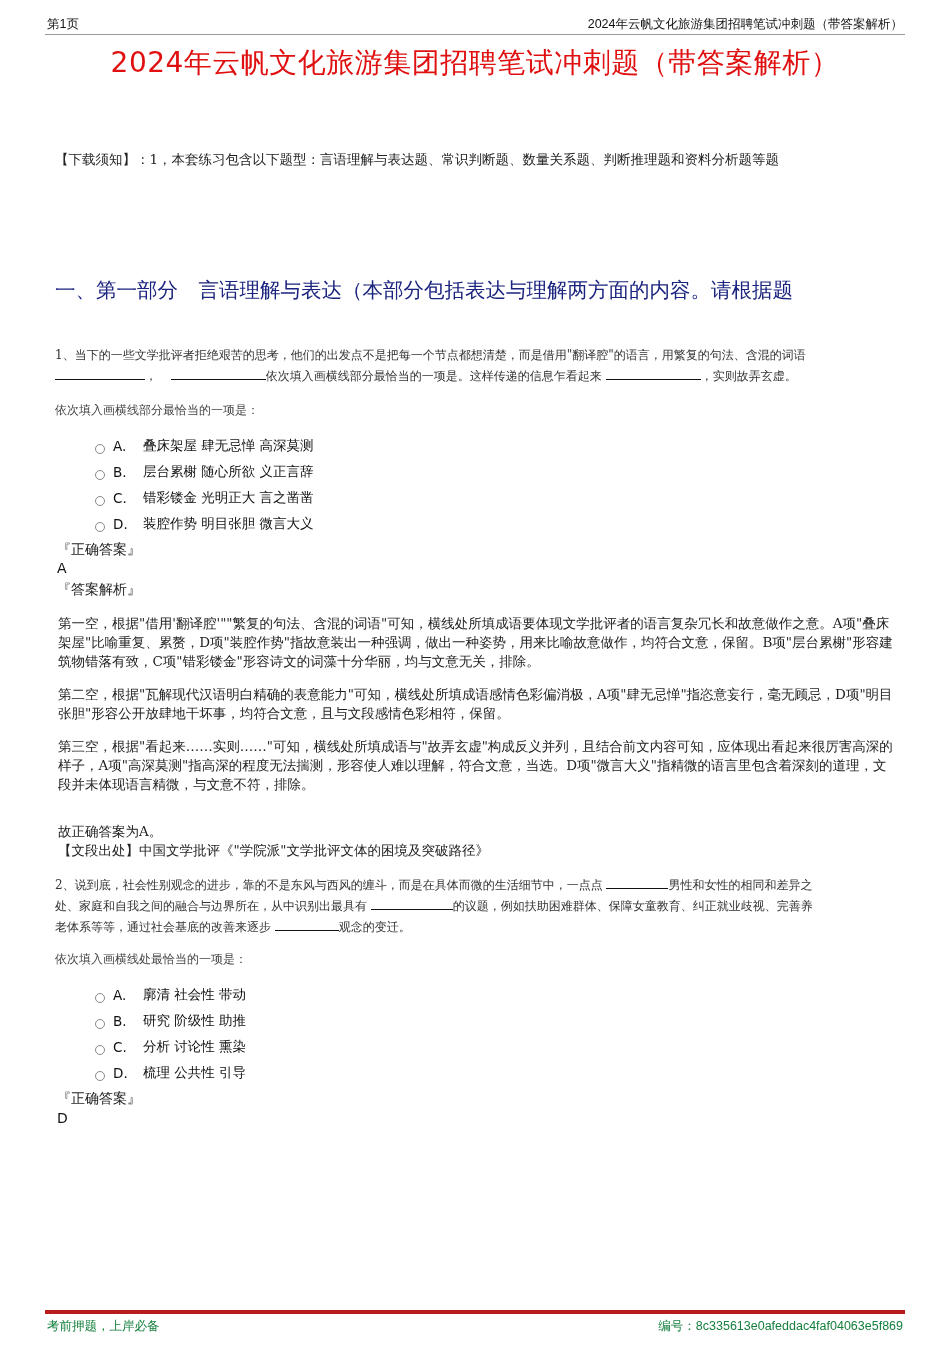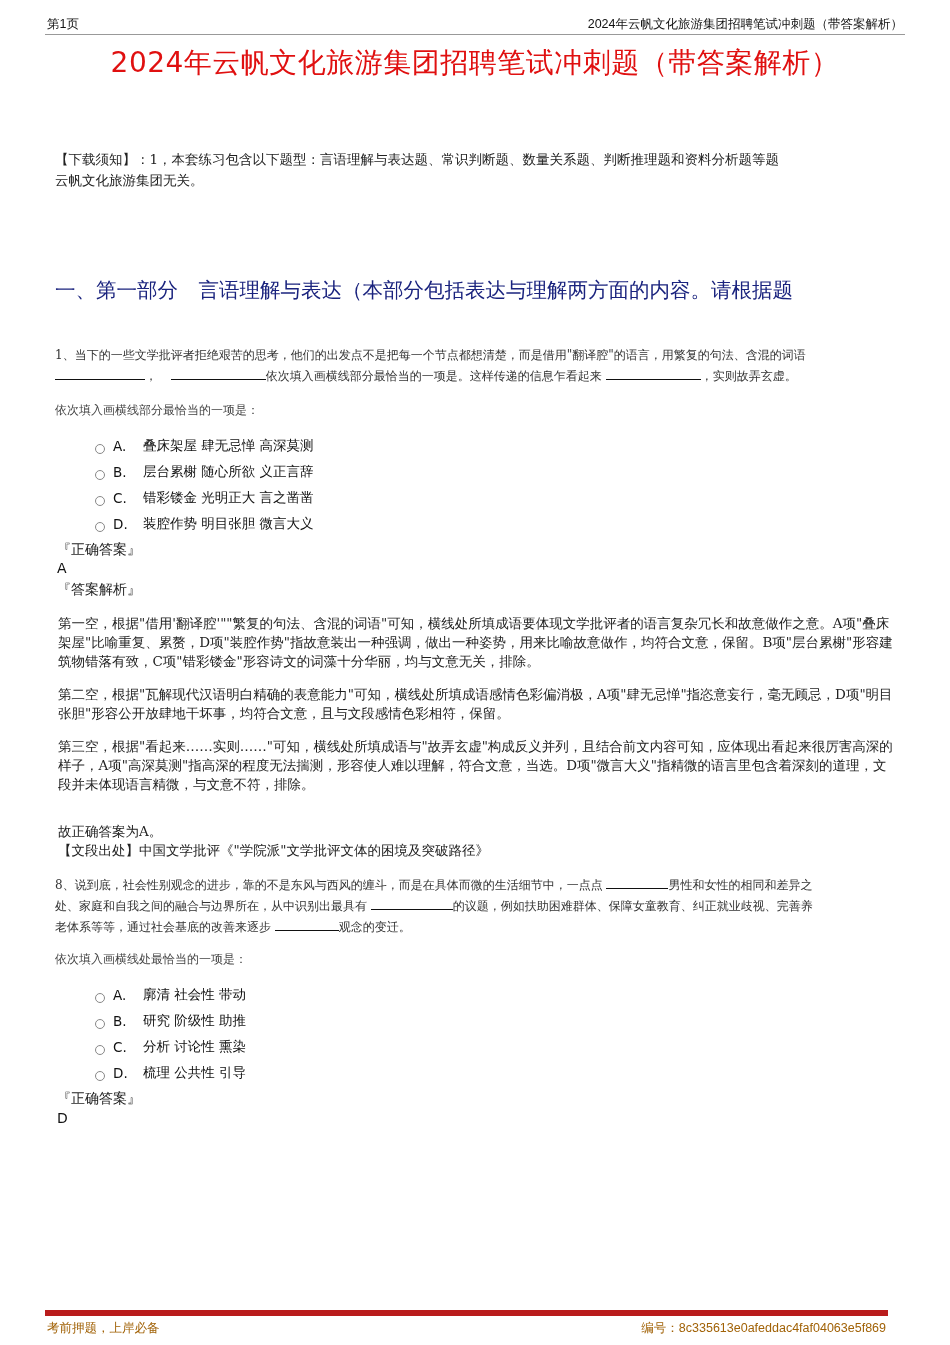--- a/index.html
+++ b/index.html
@@ -62,40 +62,39 @@
     font-size: 14px; color: #111;
   }
   .analysis-label {
     position: absolute; left: 57px; font-size: 14px; color: #222;
   }
   .para {
     position: absolute; left: 58px; right: 52px;
     font-size: 13.5px; line-height: 19px; color: #222;
   }
   .page-footer {
-    position: absolute; left: 45px; right: 62px; top: 1310px;
-    border-top: 6px solid #b91c1c; height: 22px;
-    font-size: 12.5px; color: #a16207;
+    position: absolute; left: 45px; right: 45px; top: 1310px;
+    border-top: 4px solid #b91c1c; height: 22px;
+    font-size: 12.5px; color: #15803d;
   }
   .page-footer .left { position: absolute; left: 2px; top: 4px; }
   .page-footer .right { position: absolute; right: 2px; top: 4px; font-family: "Liberation Sans", sans-serif; }
 </style>
 </head>
 <body>
 
 <div class="page-header">
   <span class="left">第1页</span>
   <span class="right">2024年云帆文化旅游集团招聘笔试冲刺题（带答案解析）</span>
 </div>
 
 <div class="doc-title">2024年云帆文化旅游集团招聘笔试冲刺题（带答案解析）</div>
 
 <div class="notice">
   <div>【下载须知】：1，本套练习包含以下题型：言语理解与表达题、常识判断题、数量关系题、判断推理题和资料分析题等题</div>
-  <div>云帆文化旅游集团无关。</div>
 </div>
 
 <div class="section-heading">
   <div>一、第一部分　言语理解与表达（本部分包括表达与理解两方面的内容。请根据题</div>
 </div>
 
 <div class="q-text" style="top:345px;">
   <span>1、当下的一些文学批评者拒绝艰苦的思考，他们的出发点不是把每一个节点都想清楚，而是借用"翻译腔"的语言，用繁复的句法、含混的词语</span><br>
   <span class="blank" style="width:90px;"></span><span>，</span>
   <span class="blank" style="width:95px; margin-left:10px;"></span><span>依次填入画横线部分最恰当的一项是。这样传递的信息乍看起来</span>
@@ -131,21 +130,21 @@
 <div class="answer-value" style="top:560px;">A</div>
 <div class="analysis-label" style="top:581px;">『答案解析』</div>
 
 <div class="para" style="top:614px;">第一空，根据"借用'翻译腔'""繁复的句法、含混的词语"可知，横线处所填成语要体现文学批评者的语言复杂冗长和故意做作之意。A项"叠床架屋"比喻重复、累赘，D项"装腔作势"指故意装出一种强调，做出一种姿势，用来比喻故意做作，均符合文意，保留。B项"层台累榭"形容建筑物错落有致，C项"错彩镂金"形容诗文的词藻十分华丽，均与文意无关，排除。</div>
 <div class="para" style="top:685px;">第二空，根据"瓦解现代汉语明白精确的表意能力"可知，横线处所填成语感情色彩偏消极，A项"肆无忌惮"指恣意妄行，毫无顾忌，D项"明目张胆"形容公开放肆地干坏事，均符合文意，且与文段感情色彩相符，保留。</div>
 <div class="para" style="top:737px;">第三空，根据"看起来……实则……"可知，横线处所填成语与"故弄玄虚"构成反义并列，且结合前文内容可知，应体现出看起来很厉害高深的样子，A项"高深莫测"指高深的程度无法揣测，形容使人难以理解，符合文意，当选。D项"微言大义"指精微的语言里包含着深刻的道理，文段并未体现语言精微，与文意不符，排除。</div>
 <div class="para" style="top:822px;">故正确答案为A。</div>
 <div class="para" style="top:841px;">【文段出处】中国文学批评《"学院派"文学批评文体的困境及突破路径》</div>
 
 <div class="q-text" style="top:875px;">
-  <span>8、说到底，社会性别观念的进步，靠的不是东风与西风的缠斗，而是在具体而微的生活细节中，一点点</span>
+  <span>2、说到底，社会性别观念的进步，靠的不是东风与西风的缠斗，而是在具体而微的生活细节中，一点点</span>
   <span class="blank" style="width:62px;"></span><span>男性和女性的相同和差异之</span><br>
   <span>处、家庭和自我之间的融合与边界所在，从中识别出最具有</span>
   <span class="blank" style="width:82px;"></span><span>的议题，例如扶助困难群体、保障女童教育、纠正就业歧视、完善养</span><br>
   <span>老体系等等，通过社会基底的改善来逐步</span>
   <span class="blank" style="width:64px;"></span><span>观念的变迁。</span>
 </div>
 
 <div class="prompt" style="top:951px;">依次填入画横线处最恰当的一项是：</div>
 
 <div class="options" style="top:982px;">

